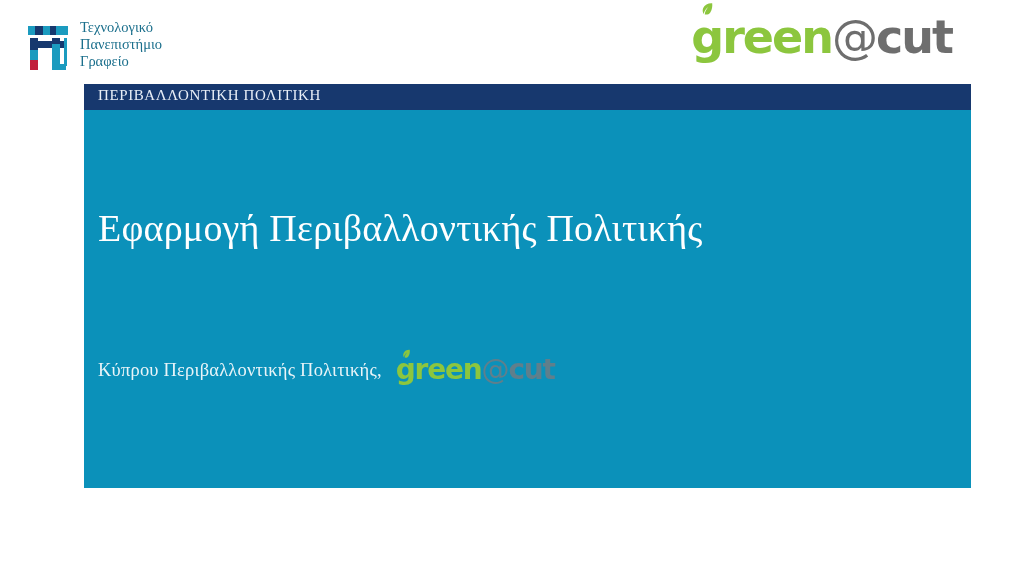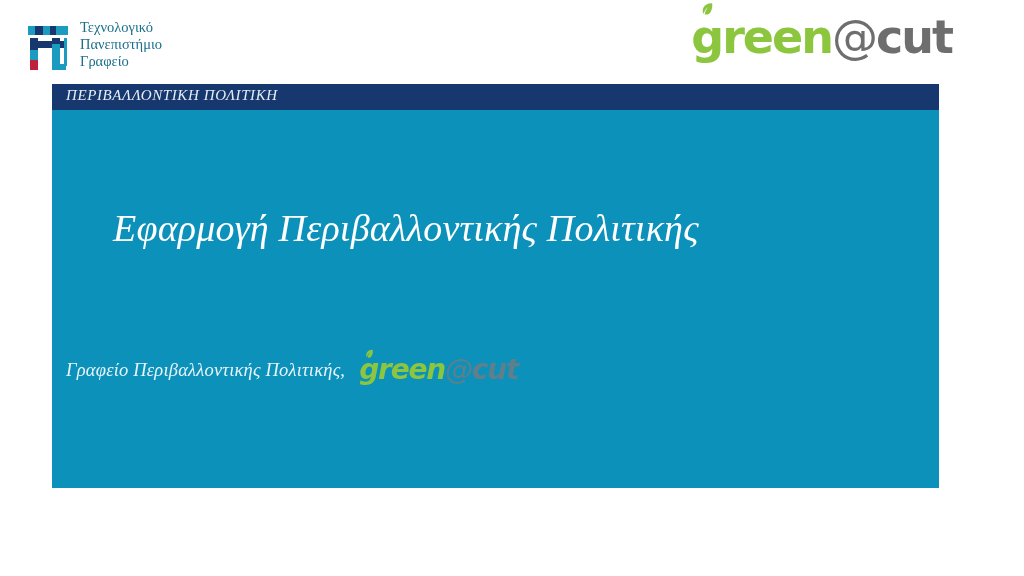--- a/index.html
+++ b/index.html
@@ -185,26 +185,25 @@
     position: absolute;
     left: 7px;
     top: -12px;
     width: 16px;
     height: 16px;
   }
 
   
   #content-block {
     position: absolute;
-    left: 52px;
+    left: 84px;
     top: 84px;
     width: 887px;
     height: 404px;
     background: #0b91ba;
-    font-style: italic;
   }
   #section-bar {
     position: absolute;
     left: 0;
     top: 0;
     width: 100%;
     height: 26px;
     background: #17386e;
     box-sizing: border-box;
   }
@@ -223,21 +222,20 @@
     position: absolute;
     left: 14px;
     top: 118px;
     width: 820px;
     font-family: "Liberation Serif", serif;
     font-weight: 400;
     font-size: 38px;
     line-height: 52px;
     color: #ffffff;
     letter-spacing: 0.2px;
-    margin-left: 47px;
   }
   #slide-title .line2 {
     display: block;
   }
 
   #subtitle-row {
     position: absolute;
     left: 14px;
     top: 272px;
     display: flex;
@@ -317,21 +315,21 @@
 
     <div id="section-bar">
       <div id="section-bar-label">ΠΕΡΙΒΑΛΛΟΝΤΙΚΗ ΠΟΛΙΤΙΚΗ</div>
     </div>
 
     <div id="slide-title">
       <span class="line1">Εφαρμογή Περιβαλλοντικής Πολιτικής</span>
     </div>
 
     <div id="subtitle-row">
-      <span id="subtitle-text">Γραφείο Περιβαλλοντικής Πολιτικής,</span>
+      <span id="subtitle-text">Κύπρου Περιβαλλοντικής Πολιτικής,</span>
 
       <span id="subtitle-logo">
         <span class="gc-green">
           <svg class="gc-leaf" viewBox="0 0 16 16" aria-hidden="true">
             <path d="M14.2 1.3C10.5 1.0 6.6 2.8 5.2 6.0c-1.0 2.3-0.5 4.6 0.6 6.1 0.4-2.6 1.9-5.2 4.4-7.0-1.9 2.1-3.1 4.6-3.5 7.3 2.0 0.6 4.3-0.1 5.6-2.0 1.9-2.7 2.2-6.4 1.9-9.1z" fill="#8cc63e"></path>
           </svg>
           <span>green</span>
         </span>
         <span class="gc-at">@</span>
         <span class="gc-cut">cut</span>

